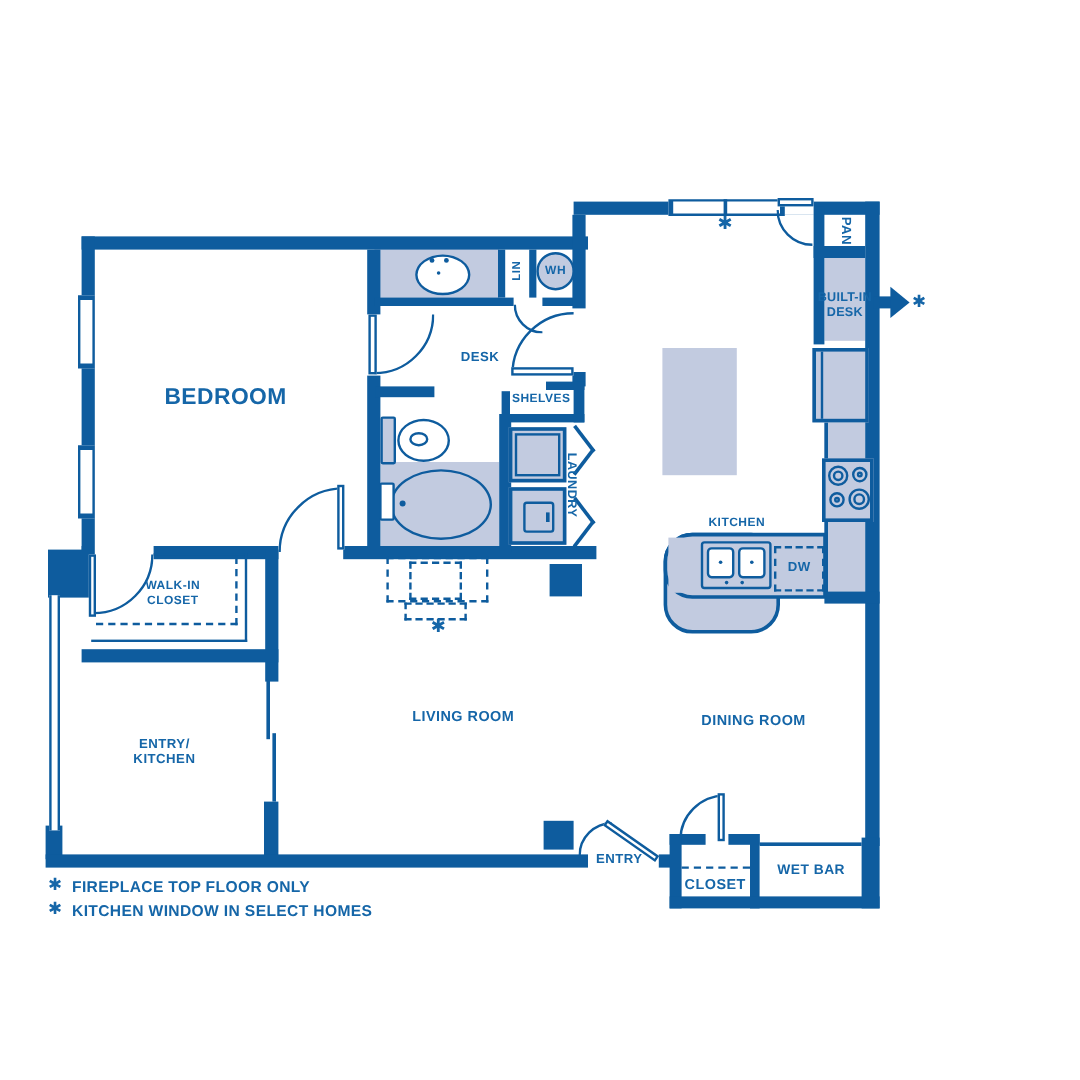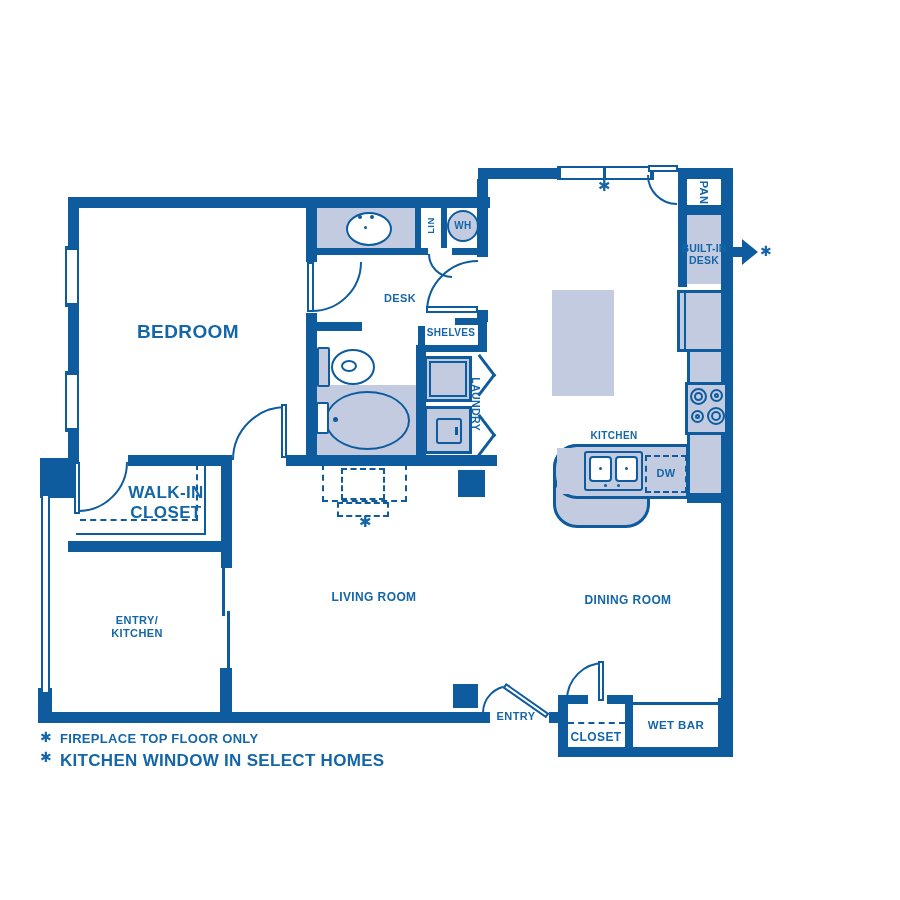--- a/index.html
+++ b/index.html
@@ -194,23 +194,23 @@
 
   <div class="star" style="left:598px;top:177px;font-size:15px">✱</div>
   <div class="star" style="left:359px;top:513px;font-size:15px">✱</div>
   <div class="star" style="left:760px;top:243px">✱</div>
   <div class="star" style="left:40px;top:729px">✱</div>
   <div class="star" style="left:40px;top:749px">✱</div>
 
   <div class="lbl" style="left:118px;top:321px;width:140px;font-size:19px">BEDROOM</div>
   <div class="lbl" style="left:360px;top:292px;width:80px;font-size:11px">DESK</div>
   <div class="lbl" style="left:564px;top:430px;width:100px;font-size:10px">KITCHEN</div>
-  <div class="lbl" style="left:304px;top:590px;width:140px;font-size:12px">LIVING ROOM</div>
+  <div class="lbl" style="left:316px;top:590px;width:140px;font-size:12px">LIVING ROOM</div>
   <div class="lbl" style="left:558px;top:593px;width:140px;font-size:12px">DINING ROOM</div>
-  <div class="lbl" style="left:116px;top:483px;width:100px;font-size:17px">
+  <div class="lbl" style="left:94px;top:483px;width:100px;font-size:10px">
     <span>WALK-IN</span>
       <span>CLOSET</span>
   </div>
   <div class="lbl" style="left:87px;top:614px;width:100px;font-size:11px">
     <span>ENTRY/</span>
       <span>KITCHEN</span>
   </div>
   <div class="lbl" style="left:486px;top:710px;width:60px;font-size:11px">ENTRY</div>
   <div class="lbl" style="left:561px;top:730px;width:70px;font-size:12px">CLOSET</div>
   <div class="lbl" style="left:631px;top:719px;width:90px;font-size:11.5px">WET BAR</div>
@@ -221,15 +221,15 @@
   <div class="lbl" style="left:416px;top:327px;width:70px;font-size:10px">SHELVES</div>
   <div class="lbl vcw" style="left:446px;top:398px;width:60px;font-size:10.5px">LAUNDRY</div>
   <div class="lbl" style="left:646px;top:467px;width:40px;font-size:11px">DW</div>
   <div class="lbl" style="left:674px;top:242px;width:60px;font-size:10.5px;letter-spacing:.2px">
     <span>BUILT-IN</span>
       <span>DESK</span>
   </div>
 
 
   <div class="lbl" style="left:60px;top:731px;font-size:13px;text-align:left;letter-spacing:.3px">FIREPLACE TOP FLOOR ONLY</div>
-  <div class="lbl" style="left:60px;top:751px;font-size:17px;text-align:center;letter-spacing:.3px">KITCHEN WINDOW IN SELECT HOMES</div>
+  <div class="lbl" style="left:60px;top:751px;font-size:13px;text-align:center;letter-spacing:.3px">KITCHEN WINDOW IN SELECT HOMES</div>
 
 </div>
 
 </body></html>

